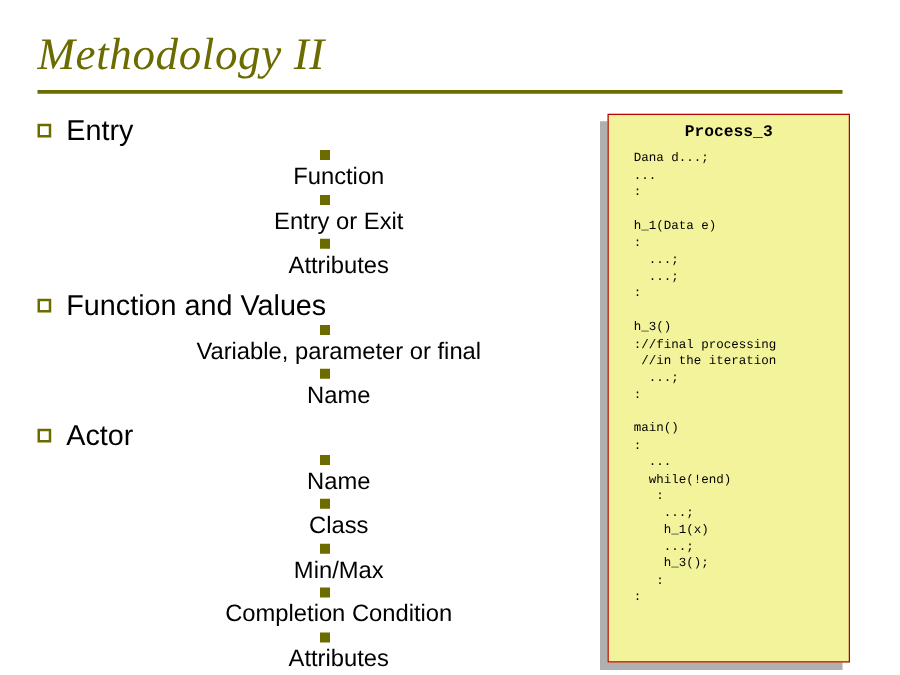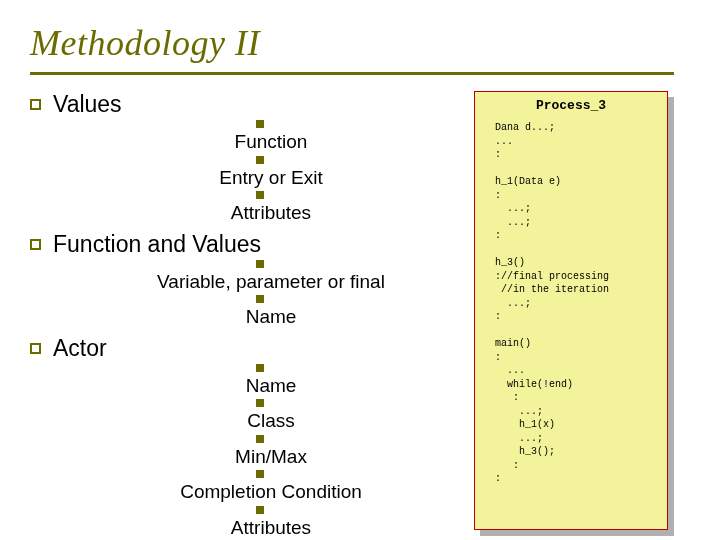--- a/index.html
+++ b/index.html
@@ -14,38 +14,38 @@
   .sec-row { display: flex; align-items: center; }
   .sec-bullet { width: 11px; height: 11px; border: 2px solid #6b6b00; margin-right: 12px; flex: 0 0 auto; }
   .sec-title { font-size: 23px; }
   .items { margin-left: 46px; margin-top: 2px; margin-bottom: 2px; }
   .item-row { display: flex; align-items: center; line-height: 1.45; flex-direction: column; }
   .item-bullet { width: 8px; height: 8px; background: #6b6b00; margin-right: 22px; flex: 0 0 auto; }
   .item-text { font-size: 19px; }
   
   .panel-wrap { position: relative; width: 200px; height: 445px; }
   .panel-shadow { position: absolute; left: 6px; top: 6px; width: 194px; height: 439px; background: #b0b0b0; }
-  .panel { position: absolute; left: 0; top: 0; width: 194px; height: 439px; background: #f3f39c; border: 1.5px solid #b80000; }
+  .panel { position: absolute; left: 12px; top: 0; width: 194px; height: 439px; background: #f3f39c; border: 1.5px solid #b80000; }
   .panel-title { text-align: center; font-family: "Courier New", monospace; font-weight: bold; font-size: 13px; padding-top: 6px; color: #000; }
   .panel-code { font-family: "Courier New", monospace; font-size: 10px; line-height: 1.35; white-space: pre; padding: 8px 6px 0 20px; color: #000; }
 </style>
 </head>
 <body>
 
 <div class="slide">
   <div class="title">Methodology II</div>
   <hr class="rule">
   <div class="body">
 
     <div class="left">
 
       <div class="section">
         <div class="sec-row">
           <span class="sec-bullet"></span>
-          <span class="sec-title">Values</span>
+          <span class="sec-title">Entry</span>
         </div>
         <div class="items">
           <div class="item-row">
               <span class="item-bullet"></span>
               <span class="item-text">Function</span>
             </div>
           <div class="item-row">
               <span class="item-bullet"></span>
               <span class="item-text">Entry or Exit</span>
             </div>

